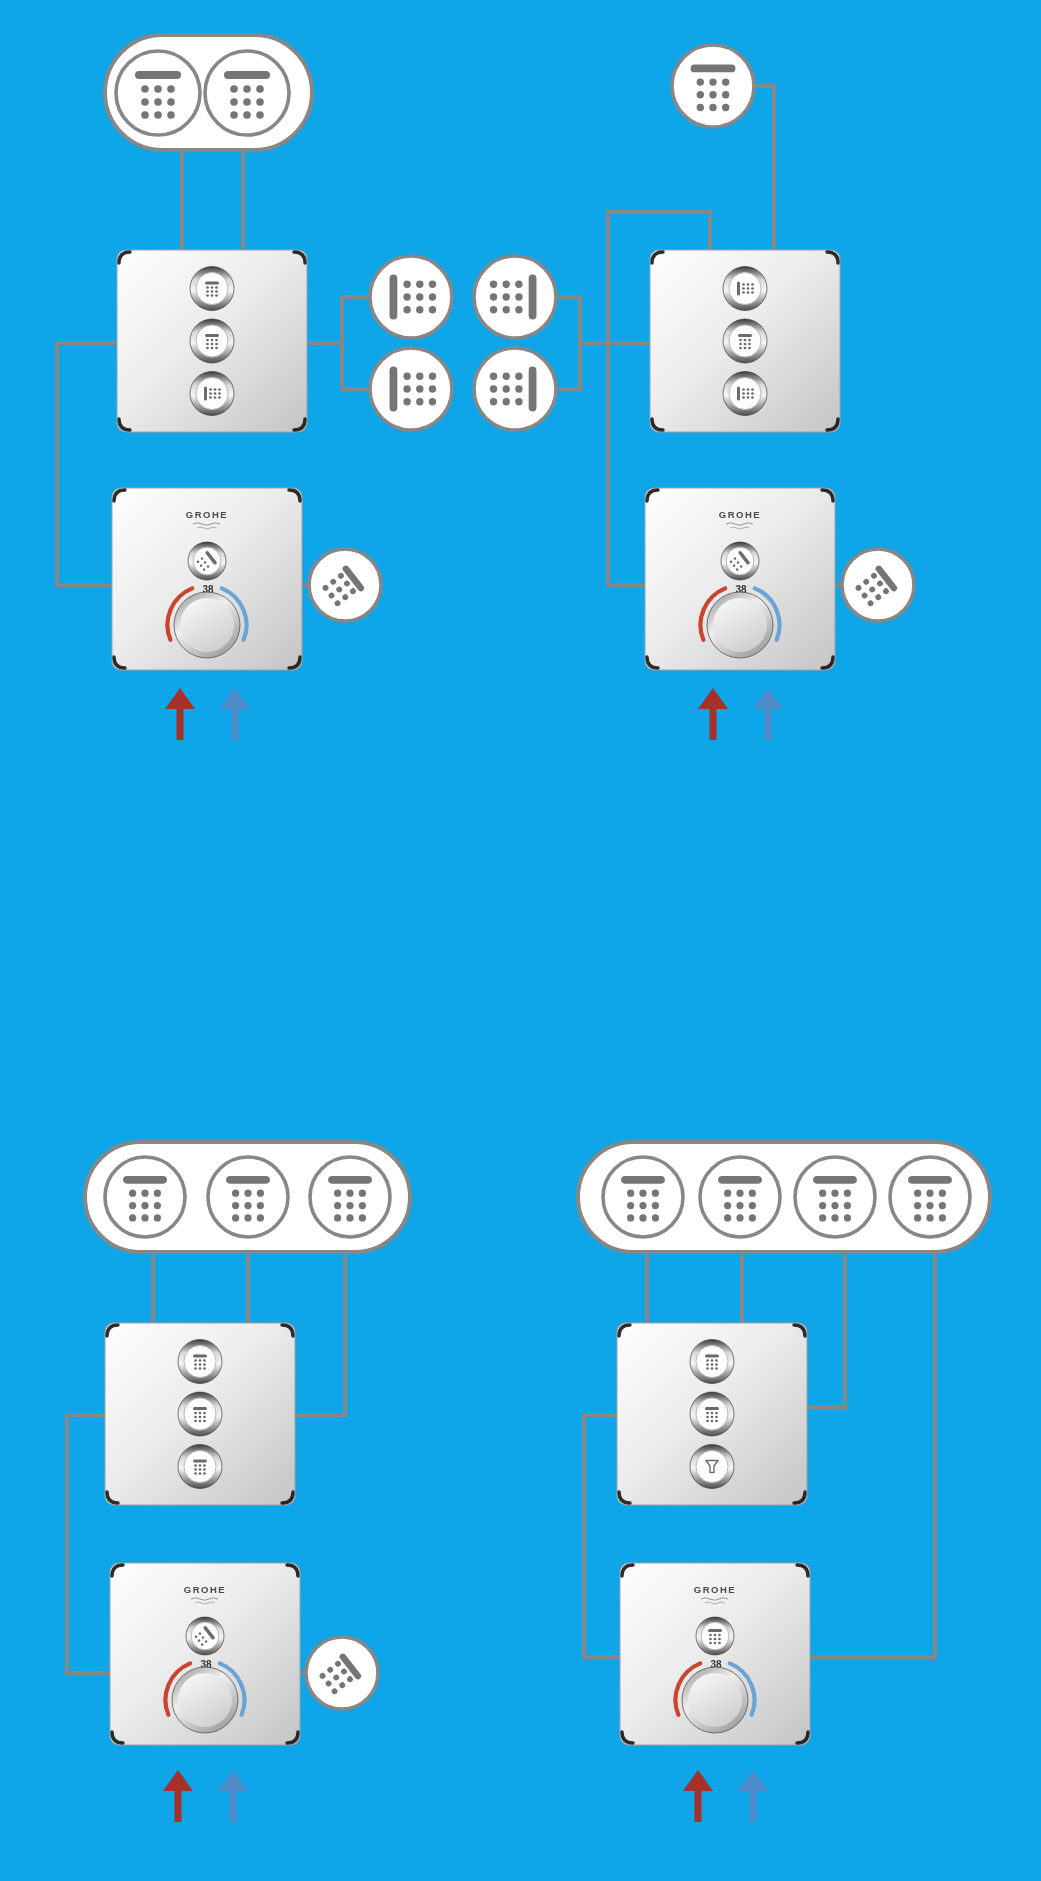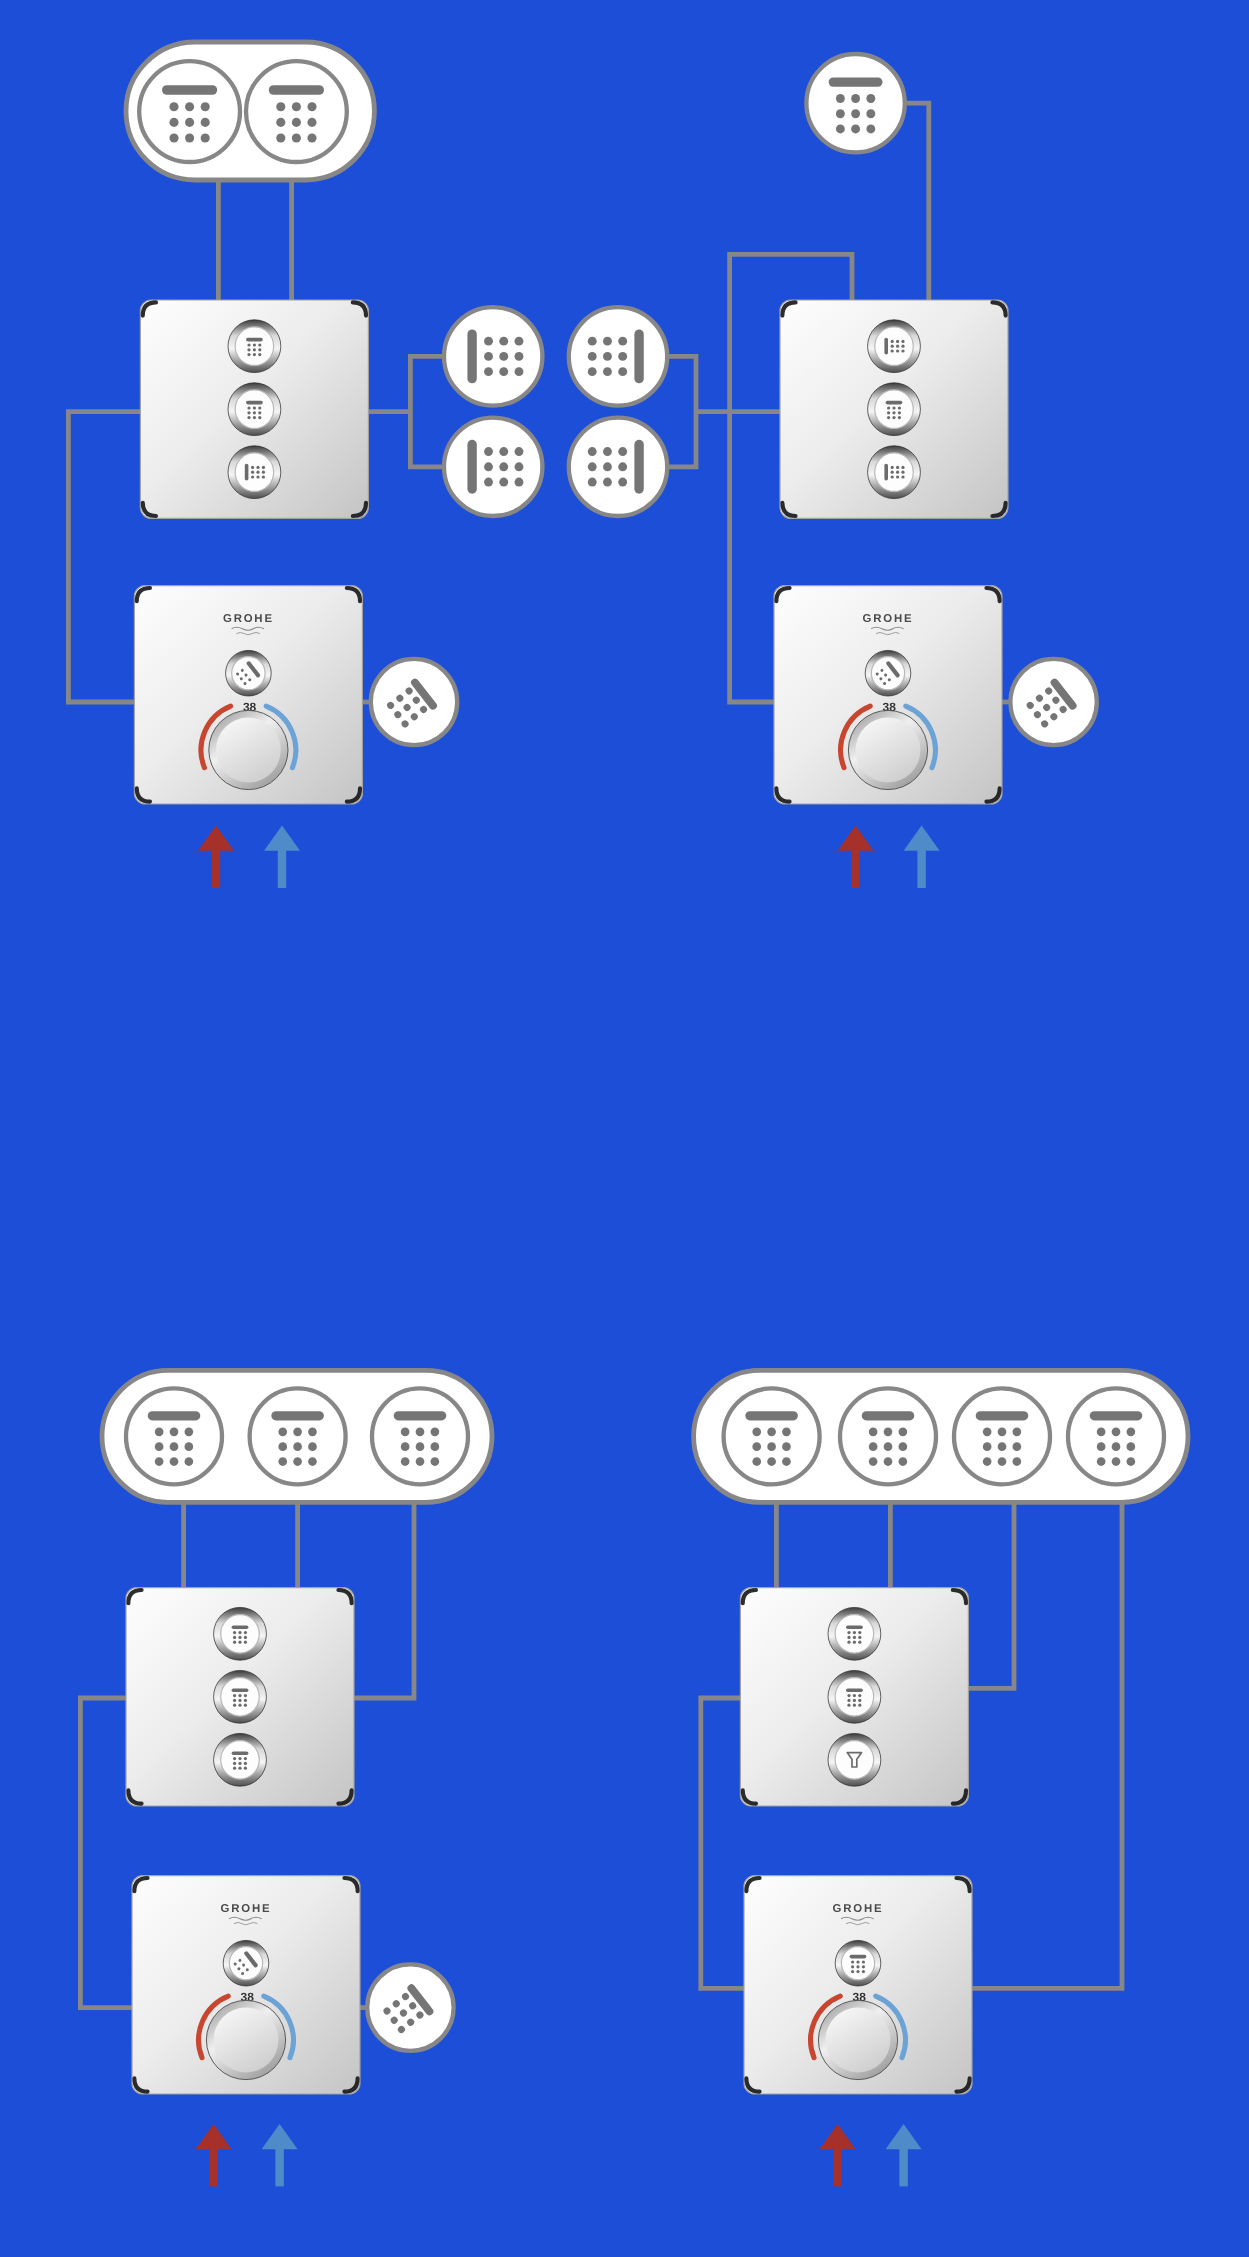--- a/index.html
+++ b/index.html
@@ -1,16 +1,16 @@
 <!DOCTYPE html>
 <html><head>
 <meta charset="utf-8">
 <style>
   html,body{margin:0;padding:0;background:#ffffff;}
-  .stage{width:1041px;height:1881px;background:#1d4ed8;position:relative;overflow:hidden;
+  .stage{width:1041px;height:1881px;background:#0ea5e9;position:relative;overflow:hidden;
          font-family:"Liberation Sans",sans-serif;}
   svg{display:block;}
   text{font-family:"Liberation Sans",sans-serif;}
 </style>
 </head>
 <body>
 
 <div class="stage">
   <svg id="diagram-svg" width="1041" height="1881" viewBox="0 0 1041 1881">
     <defs>

